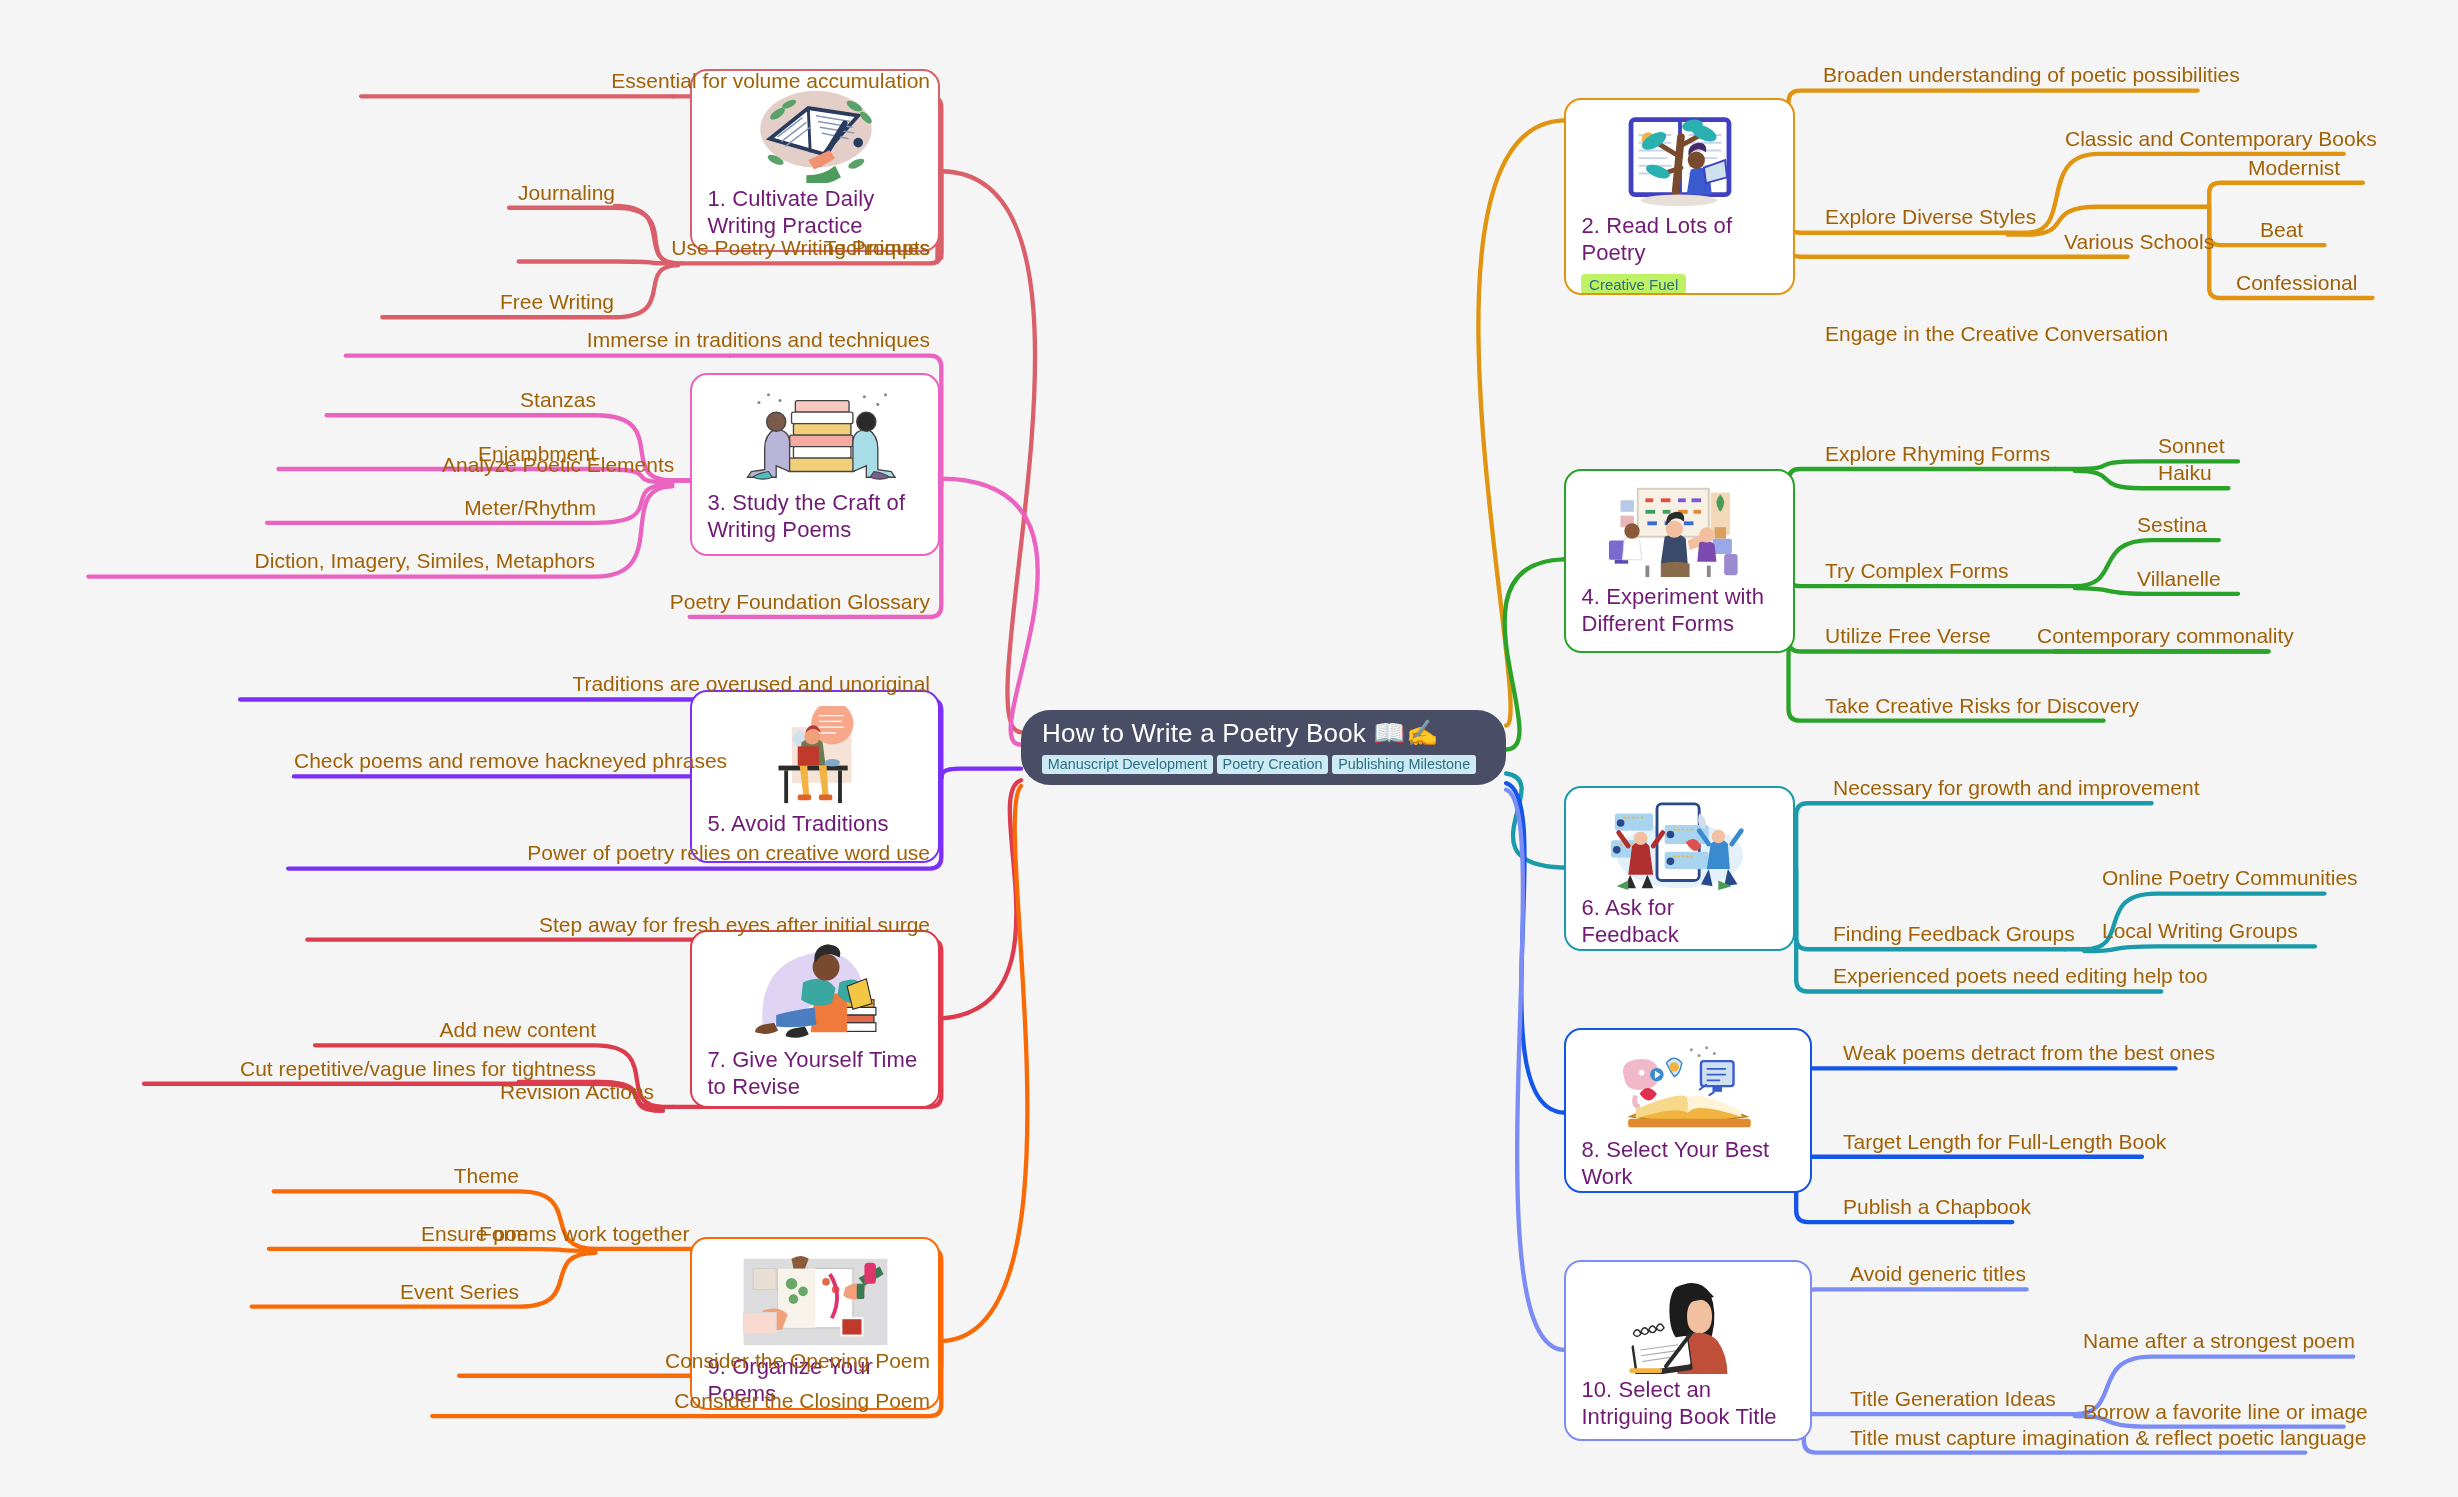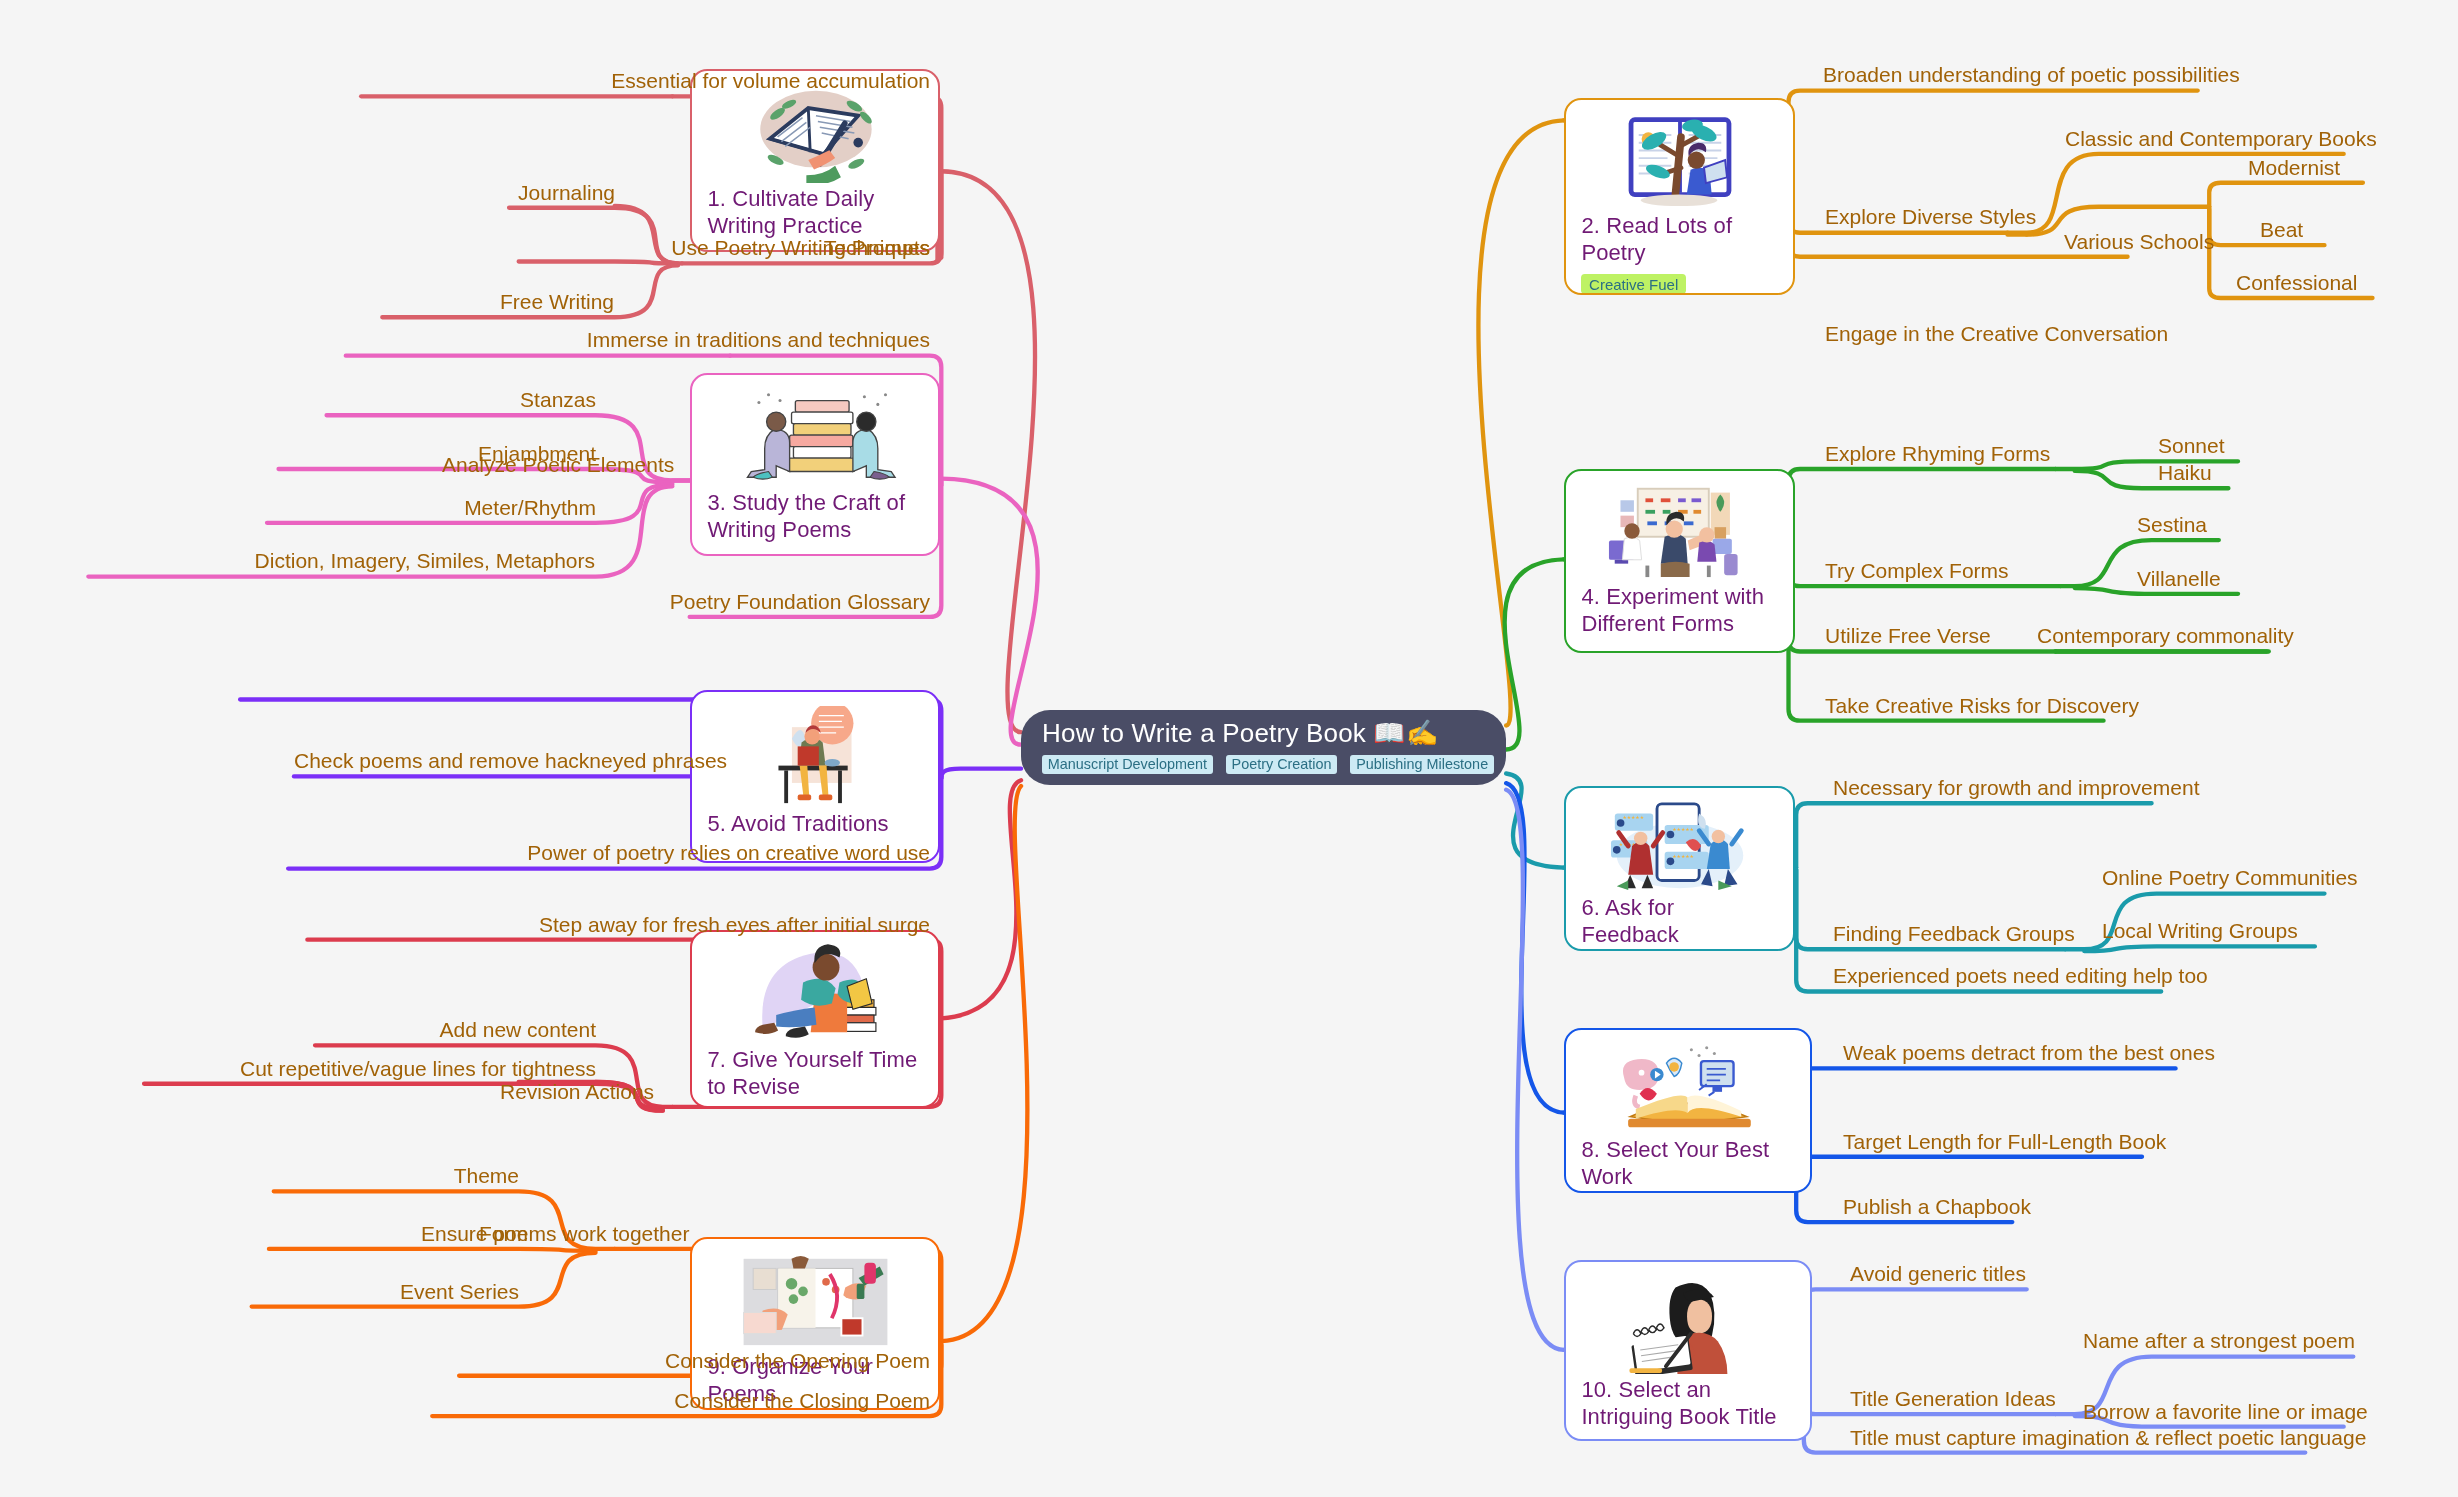--- a/index.html
+++ b/index.html
@@ -59,21 +59,21 @@
     width: 485px; height: 75px;
     background: #4a4d66;
     border-radius: 29px;
     padding: 9.6px 21px 0 21px;
   }
   #center .ctitle {
     color: #ffffff; font-size: 26px; font-weight: 400;
     letter-spacing: 0.2px; line-height: 1.05;
     white-space: nowrap;
   }
-  #center .tags { display: flex; gap: 13px; margin-top: 7.7px; }
+  #center .tags { display: flex; gap: 4px; margin-top: 7.7px; }
   #center .tag {
     background: #cdeaf4; color: #2b6f84;
     font-size: 14.4px; padding: 1.9px 5.8px; border-radius: 2.9px;
     white-space: nowrap;
   }
 </style>
 </head>
 <body>
 
 <div id="canvas">
@@ -510,20 +510,21 @@
   <div class="leaf l" style="left:413px; top:263px; width:517px;">Use Poetry Writing Prompts</div>
 
   <div class="leaf l" style="left:346px; top:355px; width:584px;">Immerse in traditions and techniques</div>
   <div class="leaf l" style="left:442px; top:480px; width:231px; text-align:left;">Analyze Poetic Elements</div>
   <div class="leaf l" style="left:327px; top:415px; width:269px;">Stanzas</div>
   <div class="leaf l" style="left:279px; top:469px; width:317px;">Enjambment</div>
   <div class="leaf l" style="left:267px; top:523px; width:329px;">Meter/Rhythm</div>
   <div class="leaf l" style="left:88px; top:576px; width:507px;">Diction, Imagery, Similes, Metaphors</div>
   <div class="leaf l" style="left:413px; top:617px; width:517px;">Poetry Foundation Glossary</div>
 
+  <div class="leaf l" style="left:240px; top:699px; width:690px;">Traditions are overused and unoriginal</div>
   <div class="leaf l" style="left:294px; top:776px; width:636px; text-align:left;">Check poems and remove hackneyed phrases</div>
   <div class="leaf l" style="left:288px; top:868px; width:642px;">Power of poetry relies on creative word use</div>
 
   <div class="leaf l" style="left:307px; top:940px; width:623px;">Step away for fresh eyes after initial surge</div>
   <div class="leaf l" style="left:500px; top:1107px; width:173px; text-align:left;">Revision Actions</div>
   <div class="leaf l" style="left:315px; top:1045px; width:281px;">Add new content</div>
   <div class="leaf l" style="left:144px; top:1084px; width:452px;">Cut repetitive/vague lines for tightness</div>
 
   <div class="leaf l" style="left:421px; top:1249px; width:215px; text-align:left;">Ensure poems work together</div>
   <div class="leaf l" style="left:274px; top:1191px; width:245px;">Theme</div>

